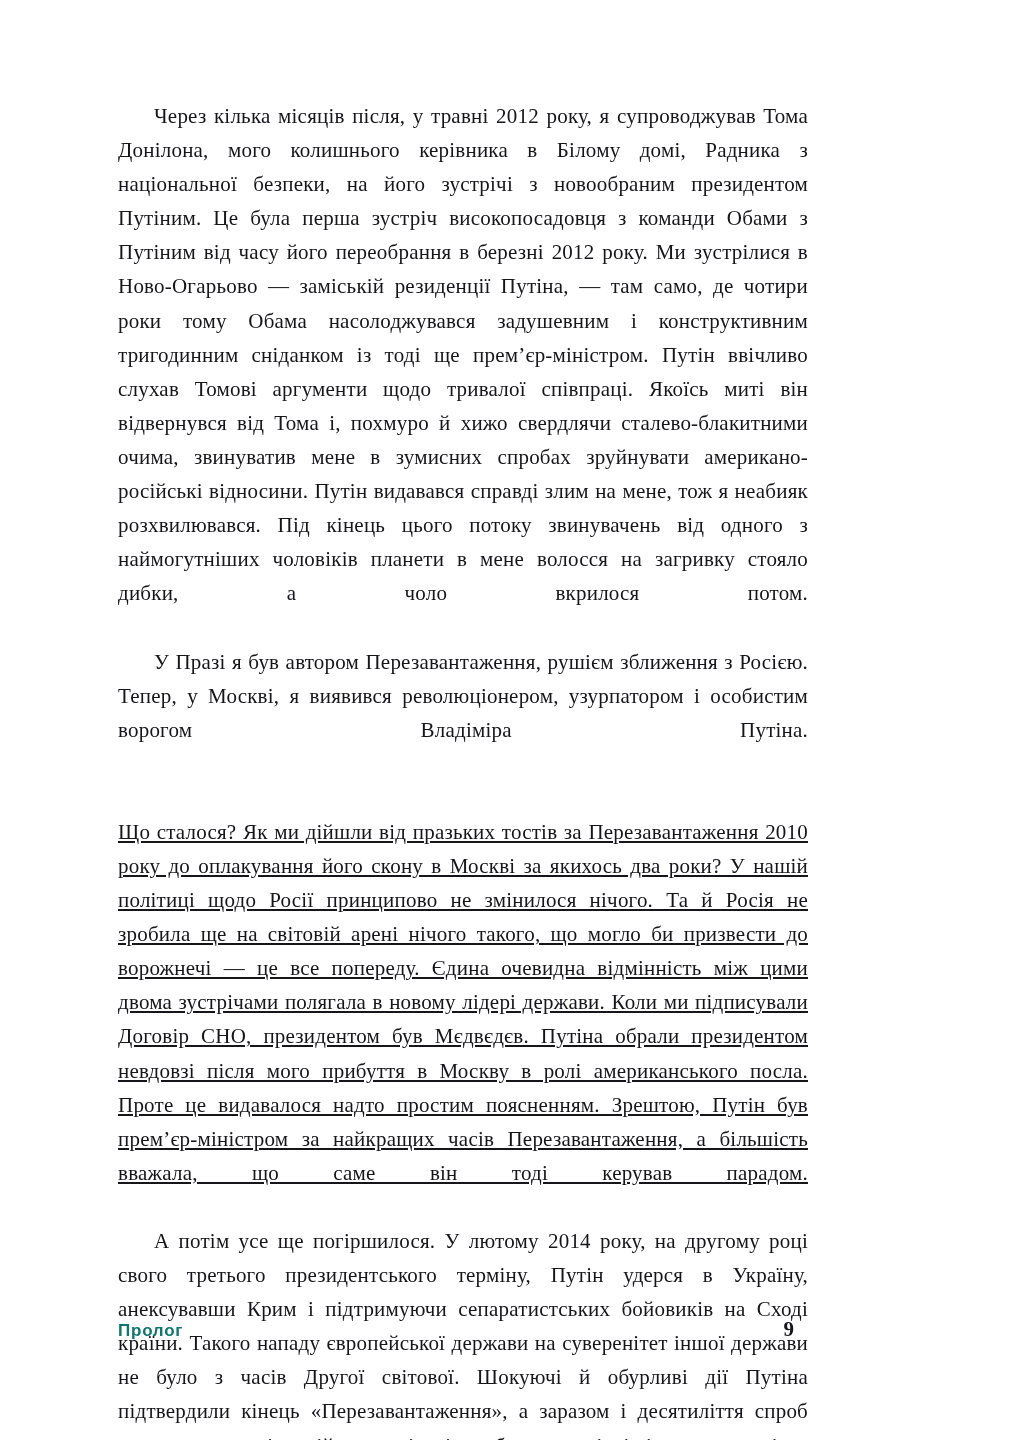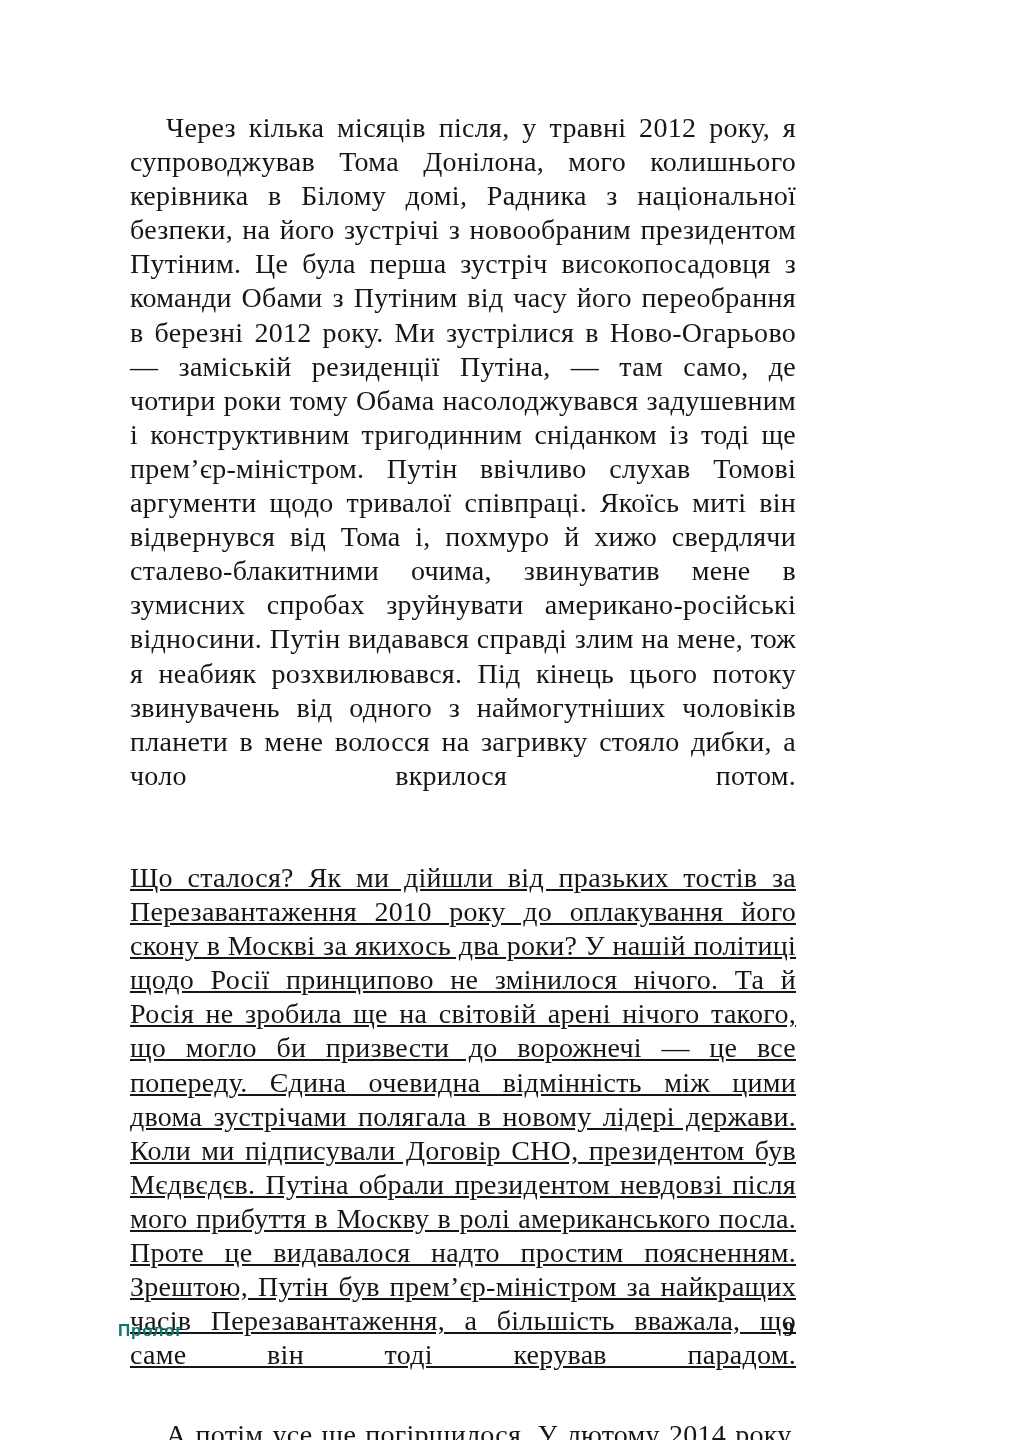--- a/index.html
+++ b/index.html
@@ -17,22 +17,22 @@
     color: #15151a;
     -webkit-font-smoothing: antialiased;
   }
   .text-block {
     position: absolute;
     left: 118px;
     top: 99px;
     width: 690px;
   }
   p.para {
-    margin: 12px;
-    font-size: 28px;
+    margin: 0;
+    font-size: 21px;
     line-height: 34.1px;
     text-align: justify;
     text-justify: inter-word;
     text-indent: 36px;
     hyphens: manual;
     font-variant-numeric: oldstyle-nums;
     font-feature-settings: "onum" 1;
     letter-spacing: 0.01em;
     word-spacing: 0.005em;
   }
@@ -74,20 +74,21 @@
     padding-right: 14px;
   }
 </style>
 </head>
 <body>
 
 <div class="page">
 
   <div class="text-block">
     <p class="para">Через кілька місяців після, у травні 2012 року, я супроводжував Тома Донілона, мого колишнього керівника в Білому домі, Радника з національної безпеки, на його зустрічі з новообраним президентом Путіним. Це була перша зустріч високопосадовця з команди Обами з Путіним від часу його переобрання в березні 2012 року. Ми зустрілися в Ново-Огарьово — заміській резиденції Путіна, — там само, де чотири роки тому Обама насолоджувався задушевним і конструктивним тригодинним сніданком із тоді ще прем’єр-міністром. Путін ввічливо слухав Томові аргументи щодо тривалої співпраці. Якоїсь миті він відвернувся від Тома і, похмуро й хижо свердлячи сталево-блакитними очима, звинуватив мене в зумисних спробах зруйнувати американо-російські відносини. Путін видавався справді злим на мене, тож я неабияк розхвилювався. Під кінець цього потоку звинувачень від одного з наймогутніших чоловіків планети в мене волосся на загривку стояло дибки, а чоло вкрилося потом.</p>
+    <p class="para">У Празі я був автором Перезавантаження, рушієм зближення з Росією. Тепер, у Москві, я виявився революціонером, узурпатором і особистим ворогом Владіміра Путіна.</p>
     <p class="para no-indent gap-before">Що сталося? Як ми дійшли від празьких тостів за Перезавантаження 2010 року до оплакування його скону в Москві за якихось два роки? У нашій політиці щодо Росії принципово не змінилося нічого. Та й Росія не зробила ще на світовій арені нічого такого, що могло би призвести до ворожнечі — це все попереду. Єдина очевидна відмінність між цими двома зустрічами полягала в новому лідері держави. Коли ми підписували Договір СНО, президентом був Мєдвєдєв. Путіна обрали президентом невдовзі після мого прибуття в Москву в ролі американського посла. Проте це видавалося надто простим поясненням. Зрештою, Путін був прем’єр-міністром за найкращих часів Перезавантаження, а більшість вважала, що саме він тоді керував парадом.</p>
     <p class="para">А потім усе ще погіршилося. У лютому 2014 року, на другому році свого третього президентського терміну, Путін удерся в Україну, анексувавши Крим і підтримуючи сепаратистських бойовиків на Сході країни. Такого нападу європейської держави на суверенітет іншої держави не було з часів Другої світової. Шокуючі й обурливі дії Путіна підтвердили кінець «Перезавантаження», а заразом і десятиліття спроб американських і російських лідерів вибудувати тісніші взаємини після завершення Холодної війни. Проекту з інтеграції Росії та Заходу, який розпочав Рональд Рейґан і різною мірою підтримували всі президенти після Холодної війни, було покладено край.</p>
 
   </div>
 
   <div class="footer">
     <span class="footer-label">Пролог</span>
     <span class="footer-pageno">9</span>
   </div>
 

